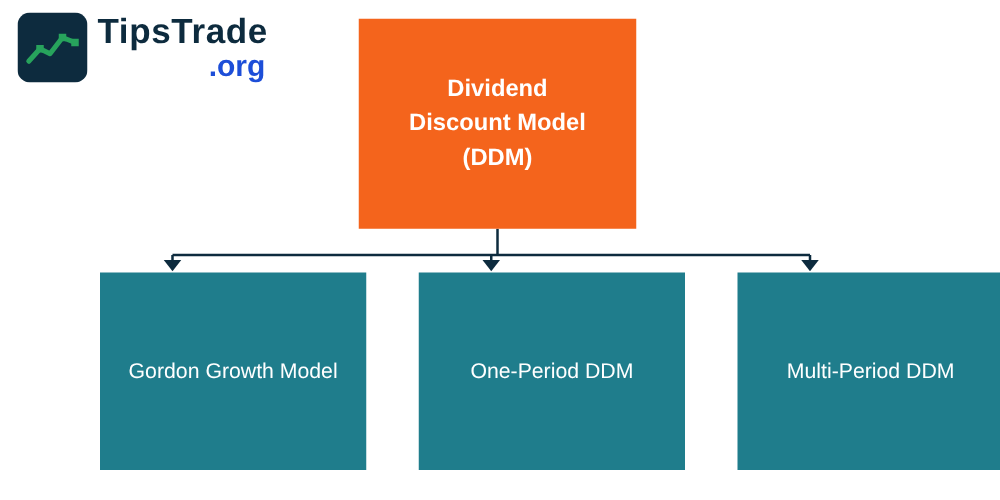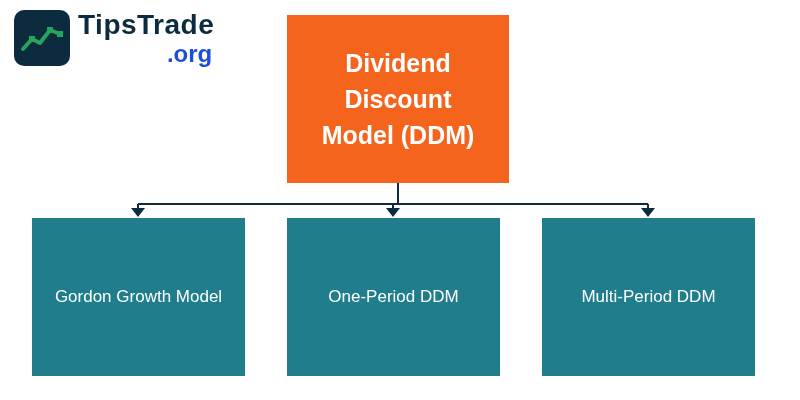--- a/index.html
+++ b/index.html
@@ -59,35 +59,36 @@
     justify-content: center;
     text-align: center;
     color: #ffffff;
   }
   .root-node {
     left: 287px;
     top: 15px;
     width: 222px;
     height: 168px;
     background: #f4641c;
-    font-size: 25px;
+    font-size: 19px;
     font-weight: bold;
     padding: 0 34px;
     box-sizing: border-box;
     line-height: 1.45;
   }
   .child-node {
     top: 218px;
     width: 213px;
     height: 158px;
     background: #1f7d8c;
     font-size: 17px;
     font-weight: normal;
     padding: 0 12px;
     box-sizing: border-box;
+    margin-left: 48px;
   }
   .child-0 { left: 32px; }
   .child-1 { left: 287px; }
   .child-2 { left: 542px; }
 
   .connectors {
     position: absolute;
     left: 0;
     top: 0;
     width: 800px;

